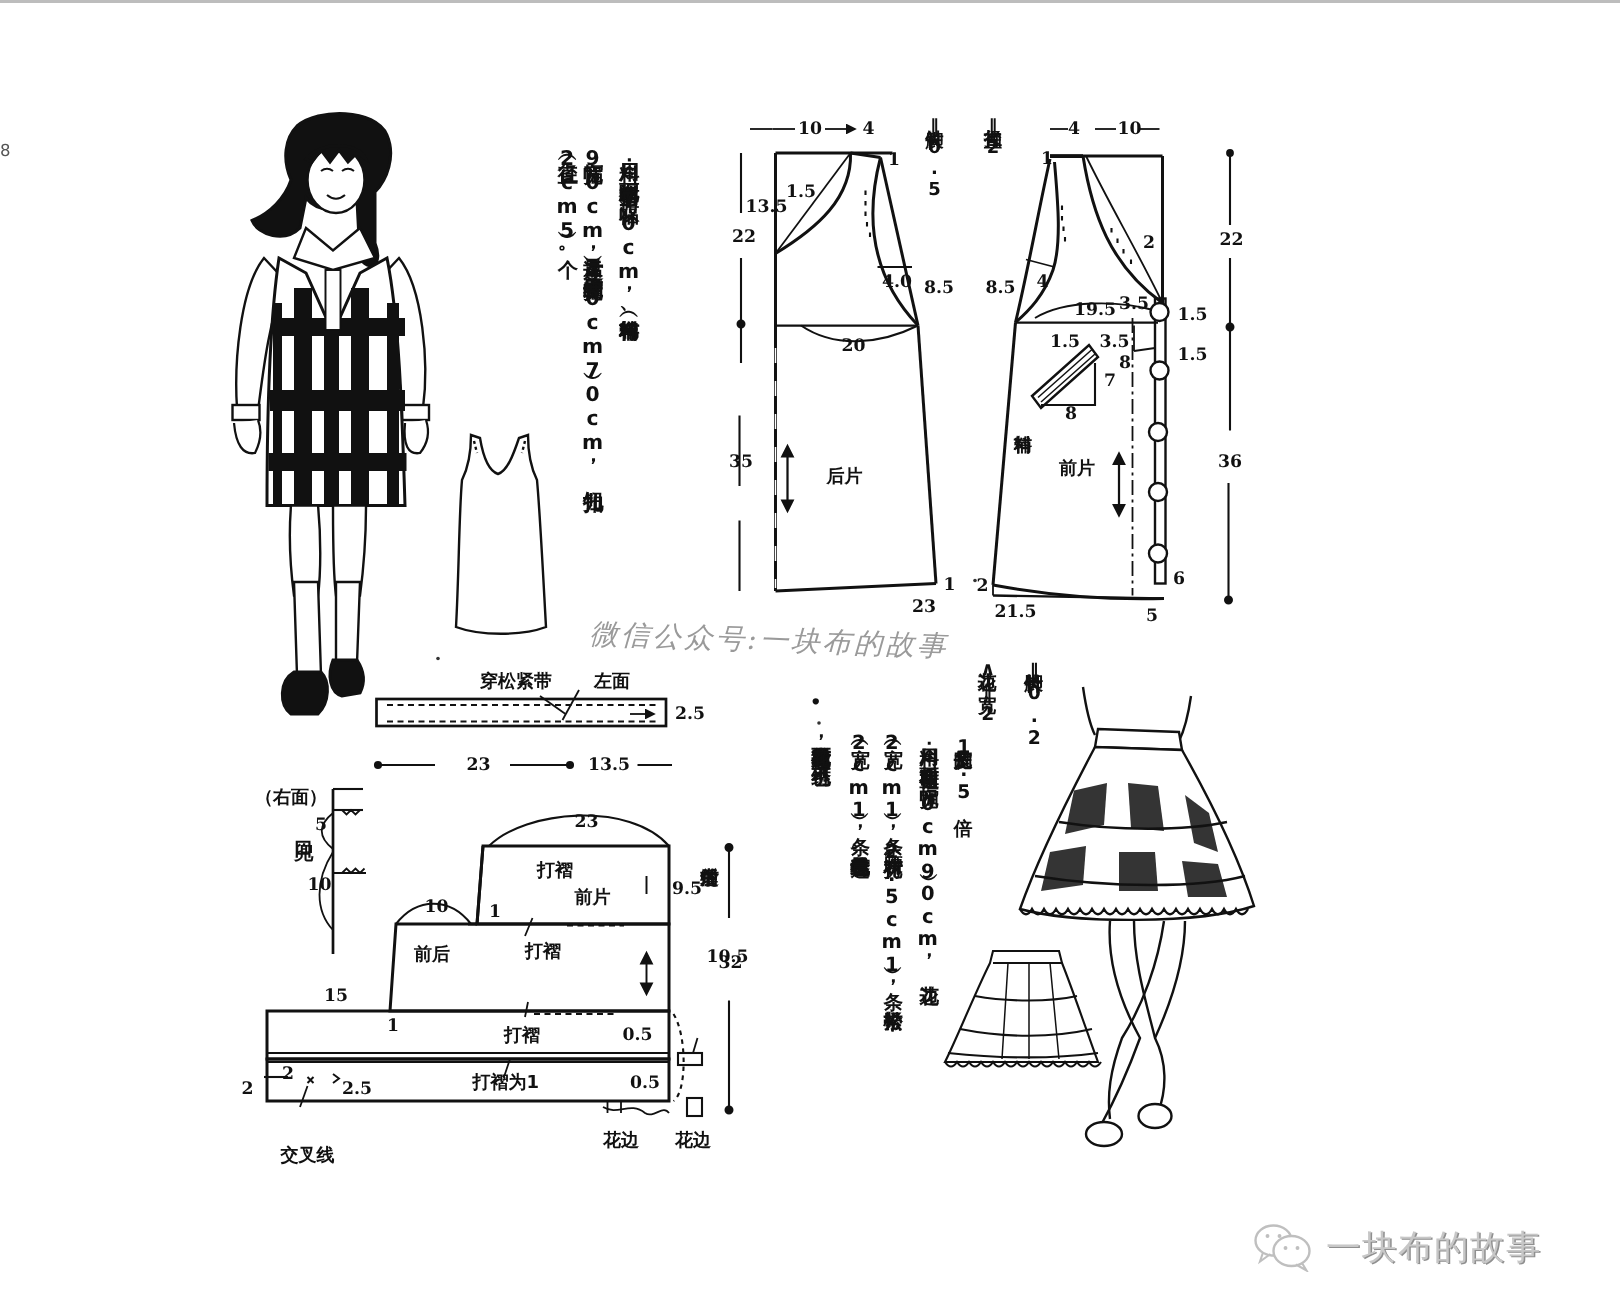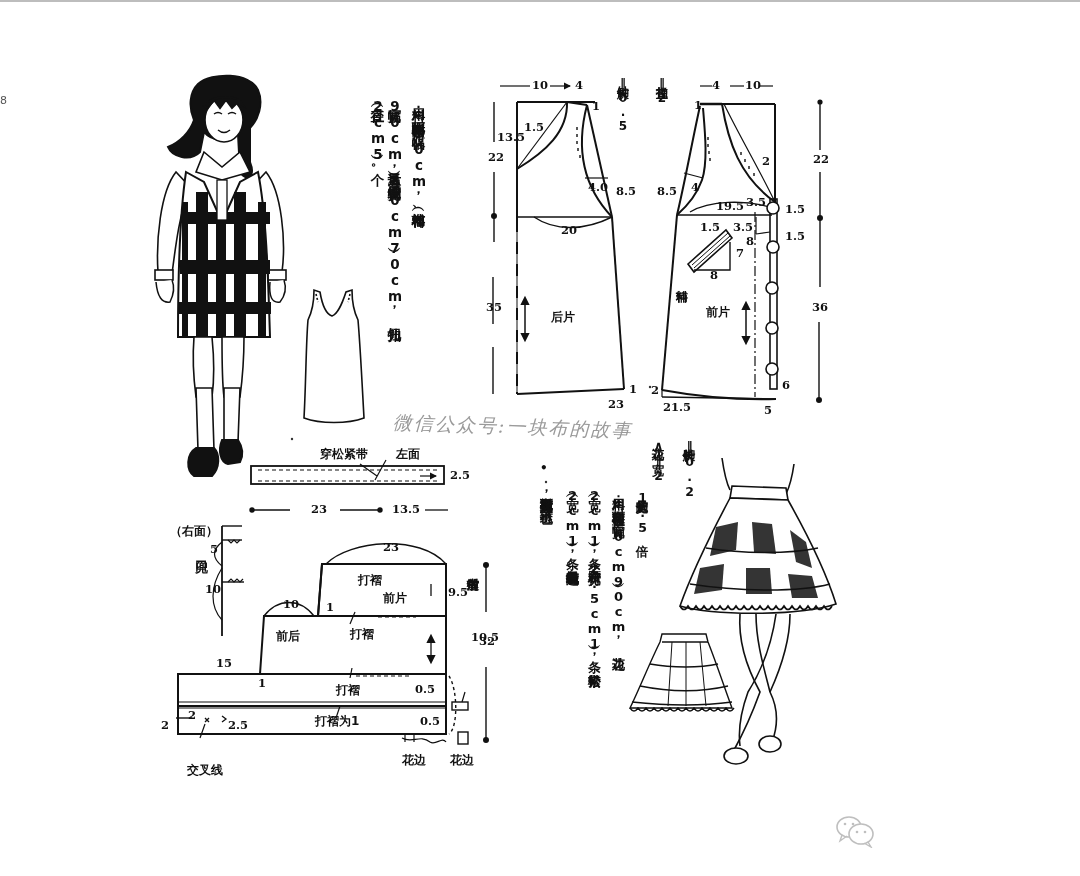--- a/index.html
+++ b/index.html
@@ -385,15 +385,16 @@
     <svg width="44" height="34" viewBox="0 0 44 34">
       <ellipse cx="15" cy="13" rx="12" ry="10" fill="none" stroke="#bfbfbf" stroke-width="1.6"></ellipse>
       <path d="M8,21 L6,27 L13,22" fill="none" stroke="#bfbfbf" stroke-width="1.4"></path>
       <ellipse cx="27" cy="20" rx="12" ry="10" fill="#fff" stroke="#bfbfbf" stroke-width="1.6"></ellipse>
       <path d="M34,28 L37,33 L30,29" fill="none" stroke="#bfbfbf" stroke-width="1.4"></path>
       <circle cx="11" cy="10" r="1.3" fill="#bfbfbf"></circle>
         <circle cx="19" cy="10" r="1.3" fill="#bfbfbf"></circle>
       <circle cx="23" cy="18" r="1.3" fill="#bfbfbf"></circle>
         <circle cx="31" cy="18" r="1.3" fill="#bfbfbf"></circle>
     </svg>
+    <span class="brand-text">一块布的故事</span>
   </div>
 
 </div>
 
 </body></html>

